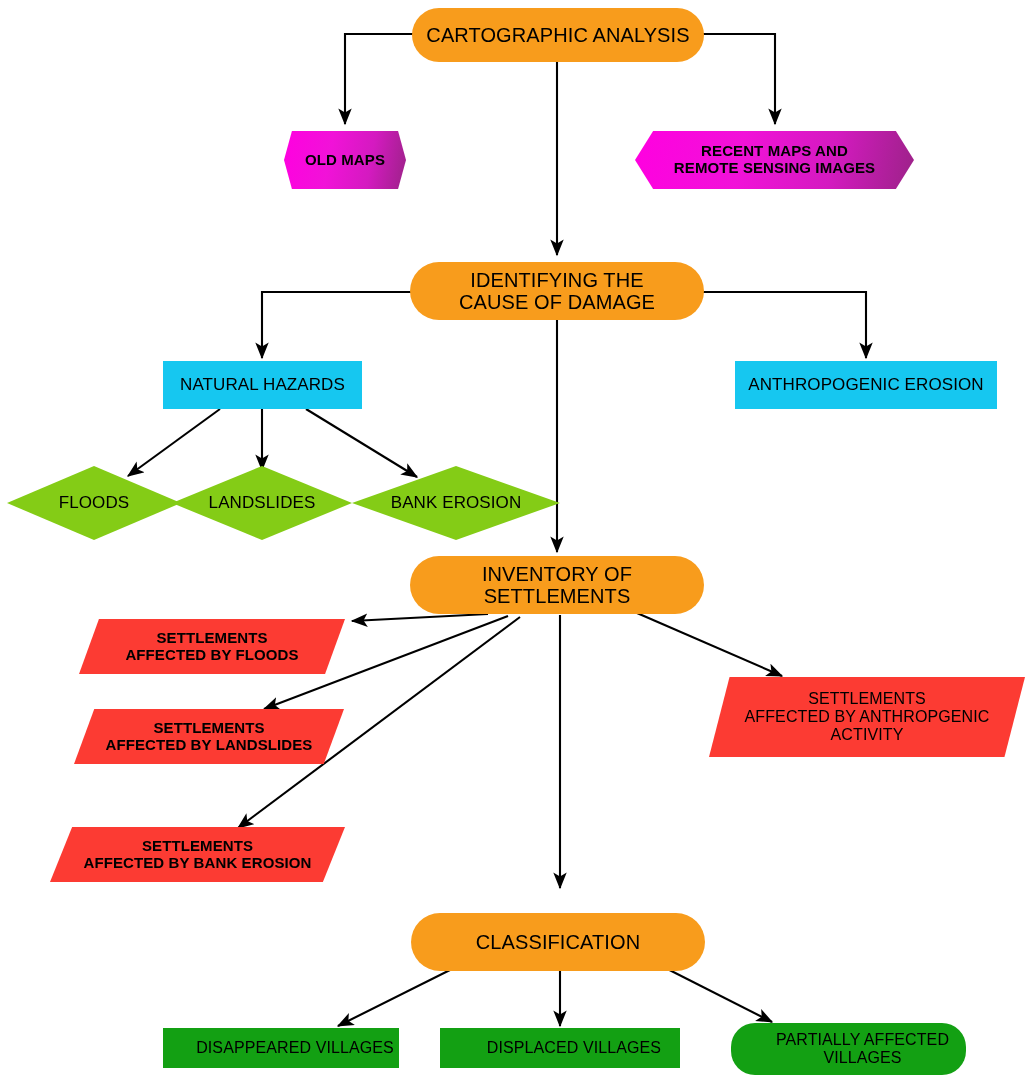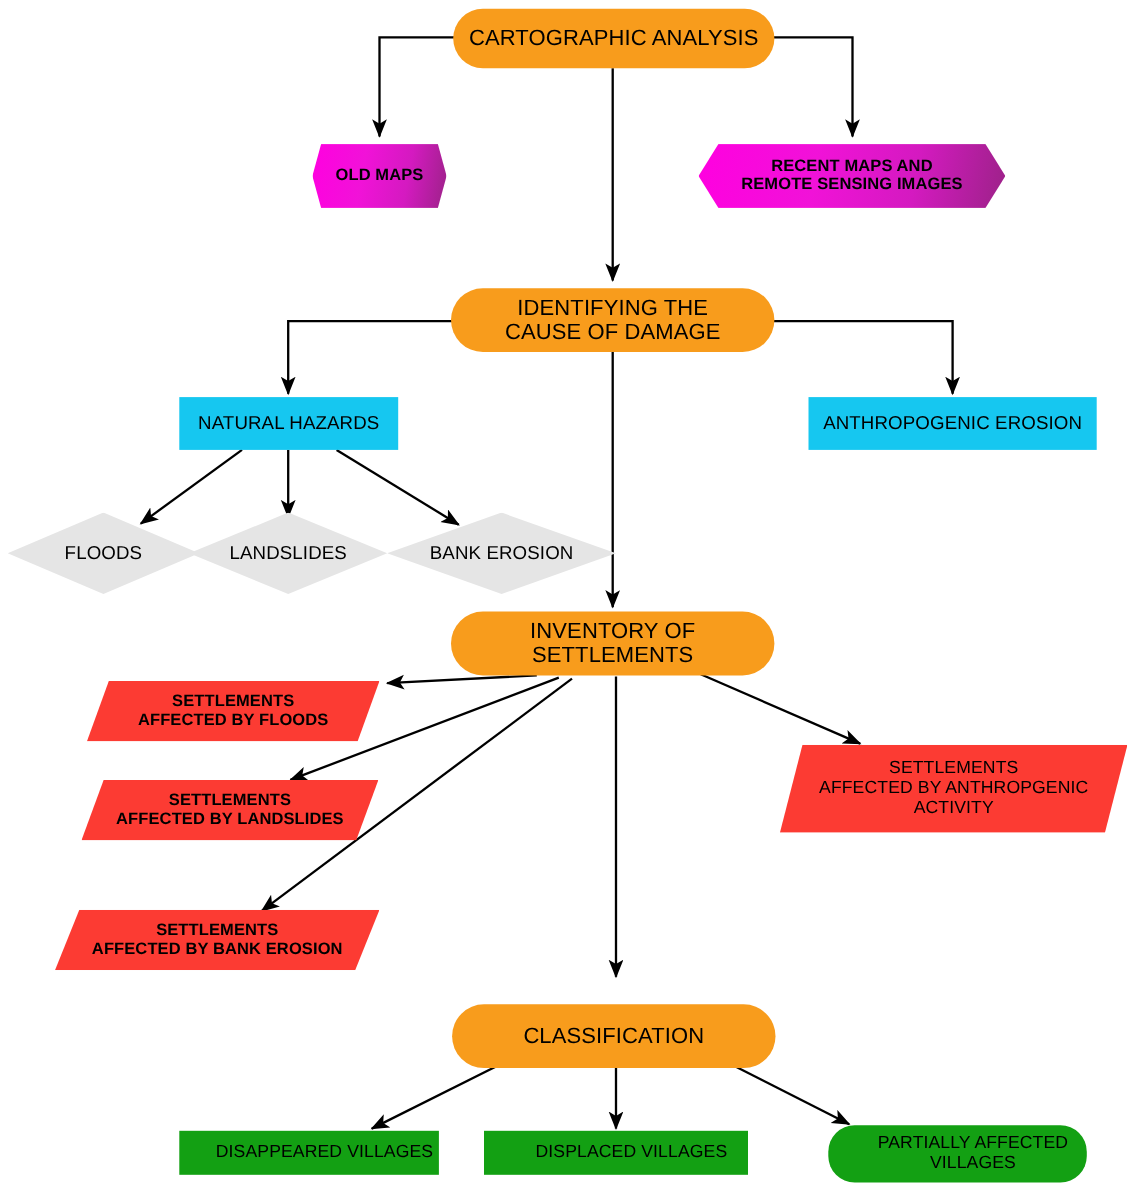--- a/index.html
+++ b/index.html
@@ -51,21 +51,21 @@
     font-size: 15px;
     font-weight: bold;
   }
   
   .n-cyan {
     background: #16c7f0;
     font-size: 17px;
   }
   
   .n-diamond {
-    background: #e5e5e5;
+    background: #84cc16;
     -webkit-clip-path: polygon(50% 0%, 100% 50%, 50% 100%, 0% 50%);
     clip-path: polygon(50% 0%, 100% 50%, 50% 100%, 0% 50%);
     font-size: 17px;
   }
   
   .n-para {
     background: #fc3b33;
     -webkit-clip-path: polygon(7.5% 0%, 100% 0%, 92.5% 100%, 0% 100%);
     clip-path: polygon(7.5% 0%, 100% 0%, 92.5% 100%, 0% 100%);
     font-size: 15px;
@@ -202,18 +202,18 @@
   </div>
 
   <div class="node n-green" style="left:163px; top:1028px; width:236px; height:40px;">
     <span>DISAPPEARED VILLAGES</span>
   </div>
 
   <div class="node n-green" style="left:440px; top:1028px; width:240px; height:40px;align-items:center;">
     <span>DISPLACED VILLAGES</span>
   </div>
 
-  <div class="node n-green" style="left:753px; top:1023px; width:235px; height:52px;border-radius:24px;">
+  <div class="node n-green" style="left:731px; top:1023px; width:235px; height:52px;border-radius:24px;">
     <span>PARTIALLY AFFECTED
 VILLAGES</span>
   </div>
 
 </div>
 
 </body></html>

